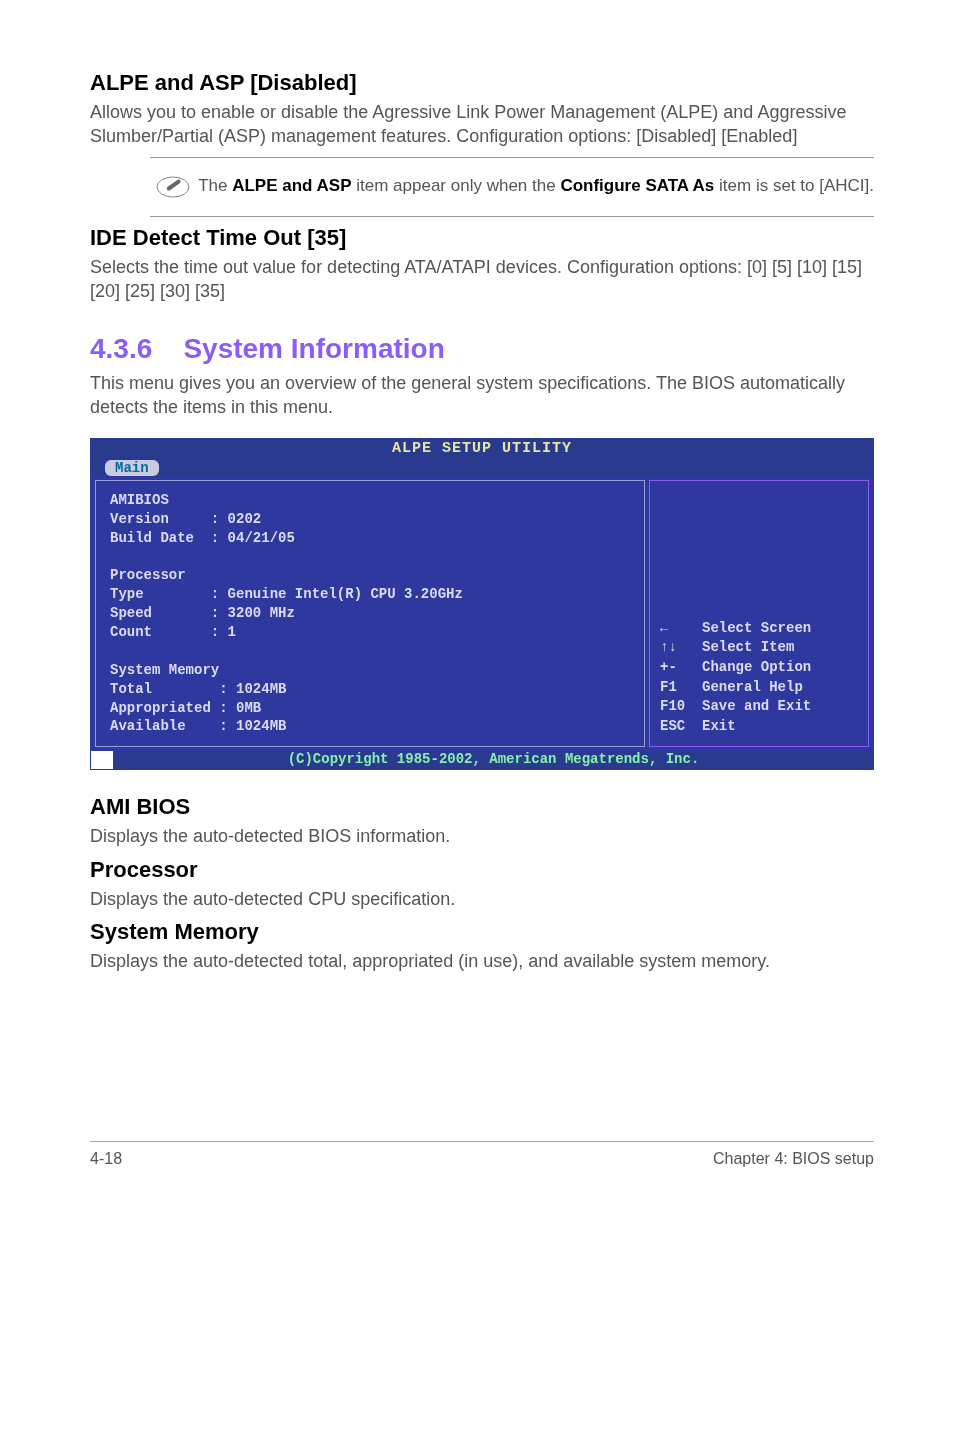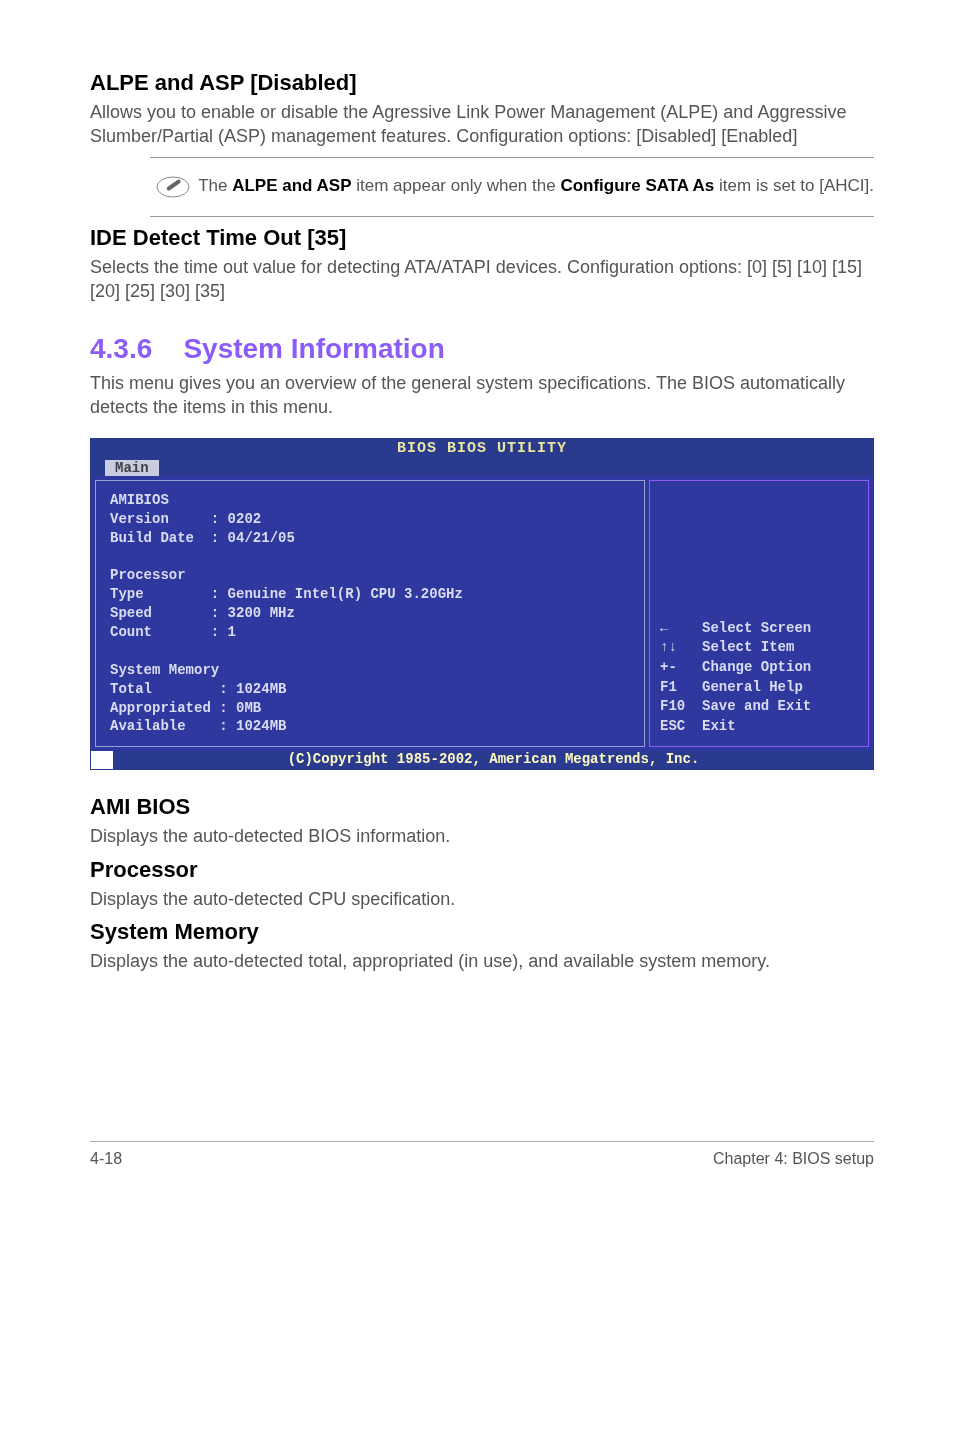--- a/index.html
+++ b/index.html
@@ -65,25 +65,26 @@
     padding: 1px 0;
     letter-spacing: 1px;
   }
   .bios-tabs {
     background: #2a3b8f;
     padding: 0 0 0 14px;
   }
   .bios-tab {
     display: inline-block;
     background: #c9cbe0;
-    color: #404040;
+    color: #0369a1;
     font-family: "Courier New", monospace;
     font-weight: bold;
     font-size: 14px;
     padding: 0 10px;
+    border-radius: 6px;
   }
   .bios-body {
     background: #2f389f;
     display: flex;
   }
   .bios-left {
     flex: 1;
     border: 1px solid #96a0d8;
     margin: 4px 2px 4px 4px;
     padding: 10px 14px;
@@ -104,21 +105,21 @@
     font-size: 14px;
     color: #d9dcf0;
     line-height: 1.4;
     white-space: pre;
     display: flex;
     flex-direction: column;
     justify-content: flex-end;
   }
   .bios-footer {
     background: #2a3b8f;
-    color: #fef9c3;
+    color: #86efac;
     font-family: "Courier New", monospace;
     font-weight: bold;
     font-size: 14px;
     text-align: center;
     padding: 0 0 2px 1px;
     margin-left: 22px;
   }
   .footer {
     display: flex;
     justify-content: space-between;
@@ -151,21 +152,21 @@
 
   <h2 class="sub">IDE Detect Time Out [35]</h2>
   <p class="body">Selects the time out value for detecting ATA/ATAPI devices. Configuration options: [0] [5] [10] [15] [20] [25] [30] [35]</p>
 
   <h1 class="section-num">
     <span>4.3.6</span>&nbsp;&nbsp;&nbsp;&nbsp;<span>System Information</span>
   </h1>
   <p class="body">This menu gives you an overview of the general system specifications. The BIOS automatically detects the items in this menu.</p>
 
   <div class="bios">
-    <div class="bios-title">BIOS BIOS UTILITY</div>
+    <div class="bios-title">ALPE SETUP UTILITY</div>
     <div class="bios-tabs">
       <span class="bios-tab">Main</span>
     </div>
     <div class="bios-body">
       <div class="bios-left">AMIBIOS
 Version     : 0202
 Build Date  : 04/21/05
 
 Processor
 Type        : Genuine Intel(R) CPU 3.20GHz

